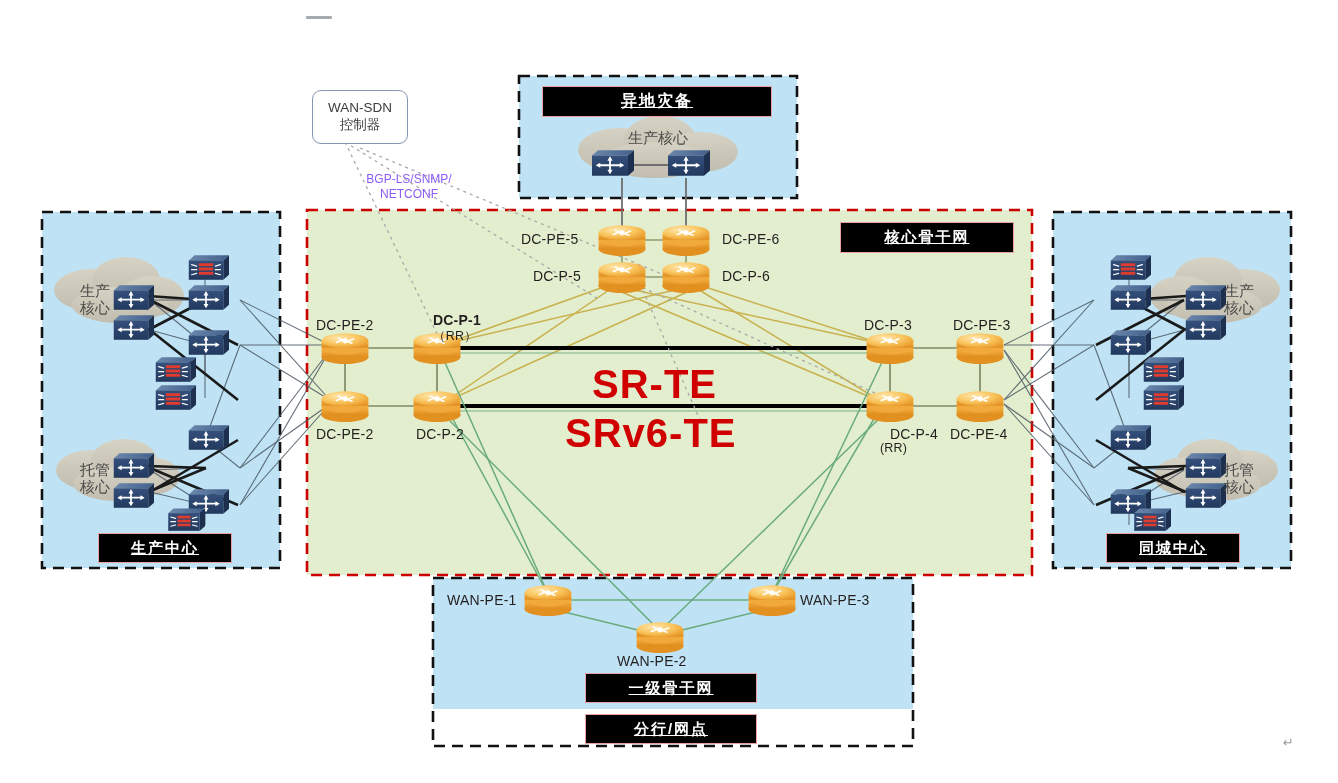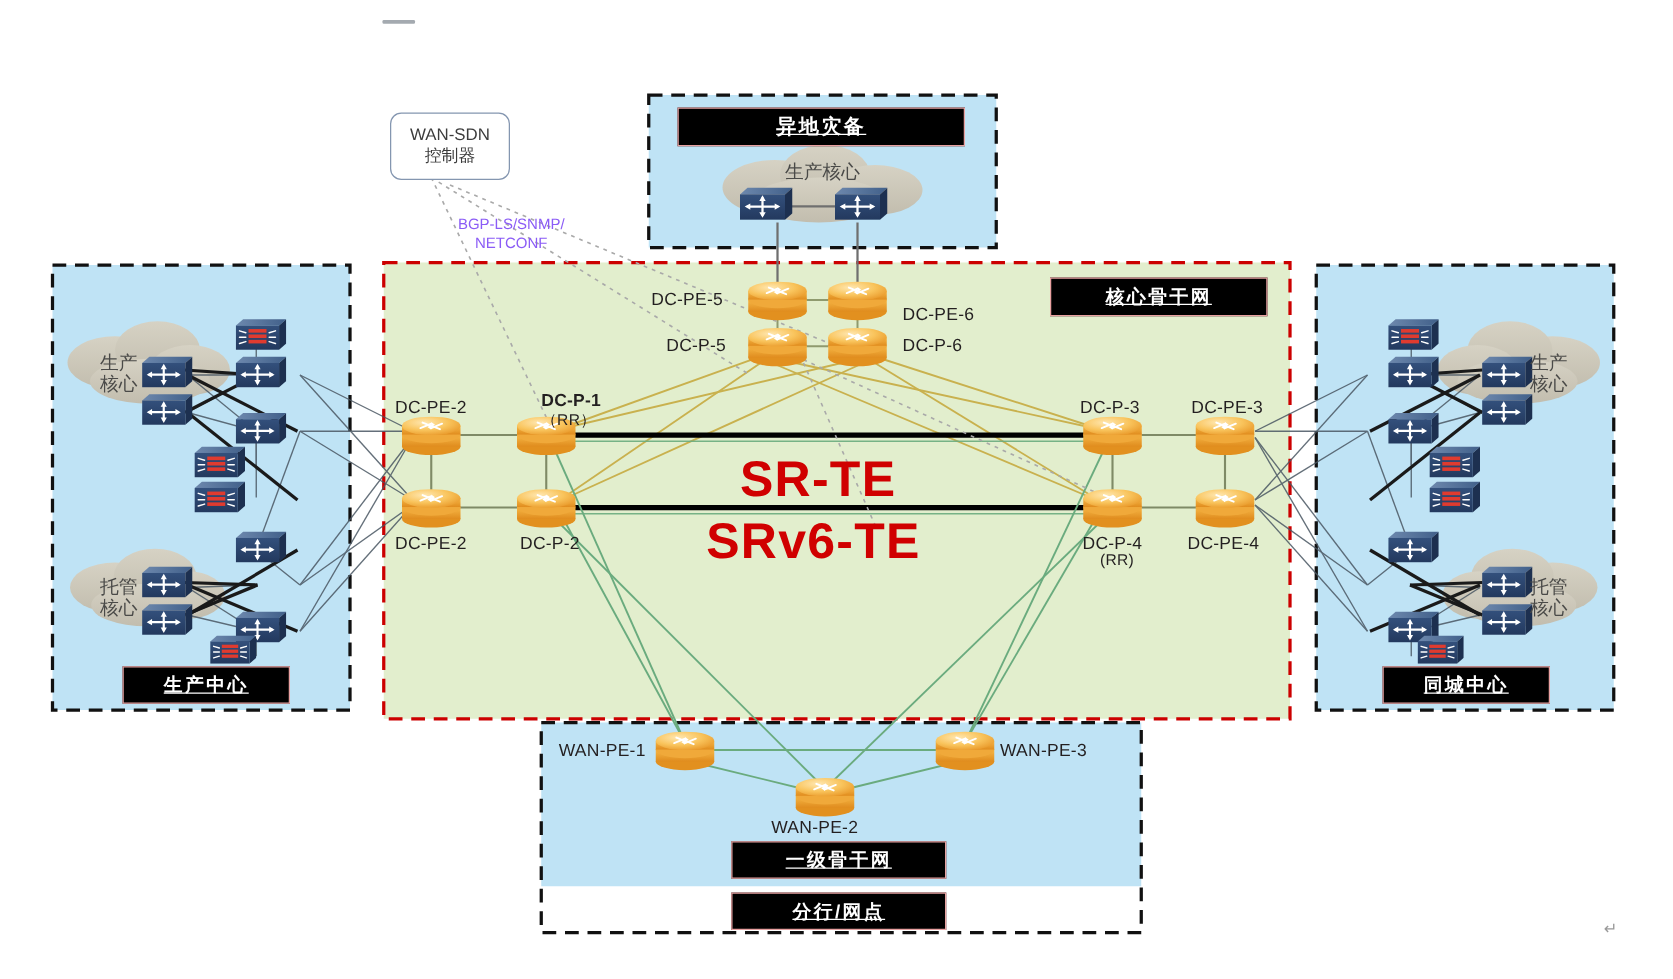--- a/index.html
+++ b/index.html
@@ -404,33 +404,33 @@
     <div>生产</div>
     <div>核心</div>
   </div>
 
   <div class="cloud-label" style="left:1212px;top:462px;width:54px;">
     <div>托管</div>
     <div>核心</div>
   </div>
 
   <div class="node-label" style="left:521px;top:231px;">DC-PE-5</div>
-  <div class="node-label" style="left:722px;top:231px;margin-top:12px;">DC-PE-6</div>
+  <div class="node-label" style="left:722px;top:231px;">DC-PE-6</div>
   <div class="node-label" style="left:533px;top:268px;">DC-P-5</div>
   <div class="node-label" style="left:722px;top:268px;">DC-P-6</div>
 
   <div class="node-label" style="left:316px;top:317px;">DC-PE-2</div>
   <div class="node-label" style="left:433px;top:312px;font-weight:bold;">DC-P-1</div>
   <div class="node-label small" style="left:433px;top:328px;">（RR）</div>
   <div class="node-label" style="left:316px;top:426px;text-align:right;">DC-PE-2</div>
   <div class="node-label" style="left:416px;top:426px;">DC-P-2</div>
 
   <div class="node-label" style="left:864px;top:317px;">DC-P-3</div>
   <div class="node-label" style="left:953px;top:317px;text-align:right;">DC-PE-3</div>
-  <div class="node-label" style="left:866px;top:426px;">DC-P-4</div>
+  <div class="node-label" style="left:866px;top:426px;padding-left:24px;">DC-P-4</div>
   <div class="node-label small" style="left:880px;top:441px;">(RR)</div>
   <div class="node-label" style="left:950px;top:426px;">DC-PE-4</div>
 
   <div class="node-label" style="left:447px;top:592px;">WAN-PE-1</div>
   <div class="node-label" style="left:800px;top:592px;">WAN-PE-3</div>
   <div class="node-label" style="left:617px;top:653px;">WAN-PE-2</div>
 
   <div class="artifact" style="left:306px;top:16px;"></div>
   <div class="pilcrow" style="left:1283px;top:735px;">↵</div>
 

